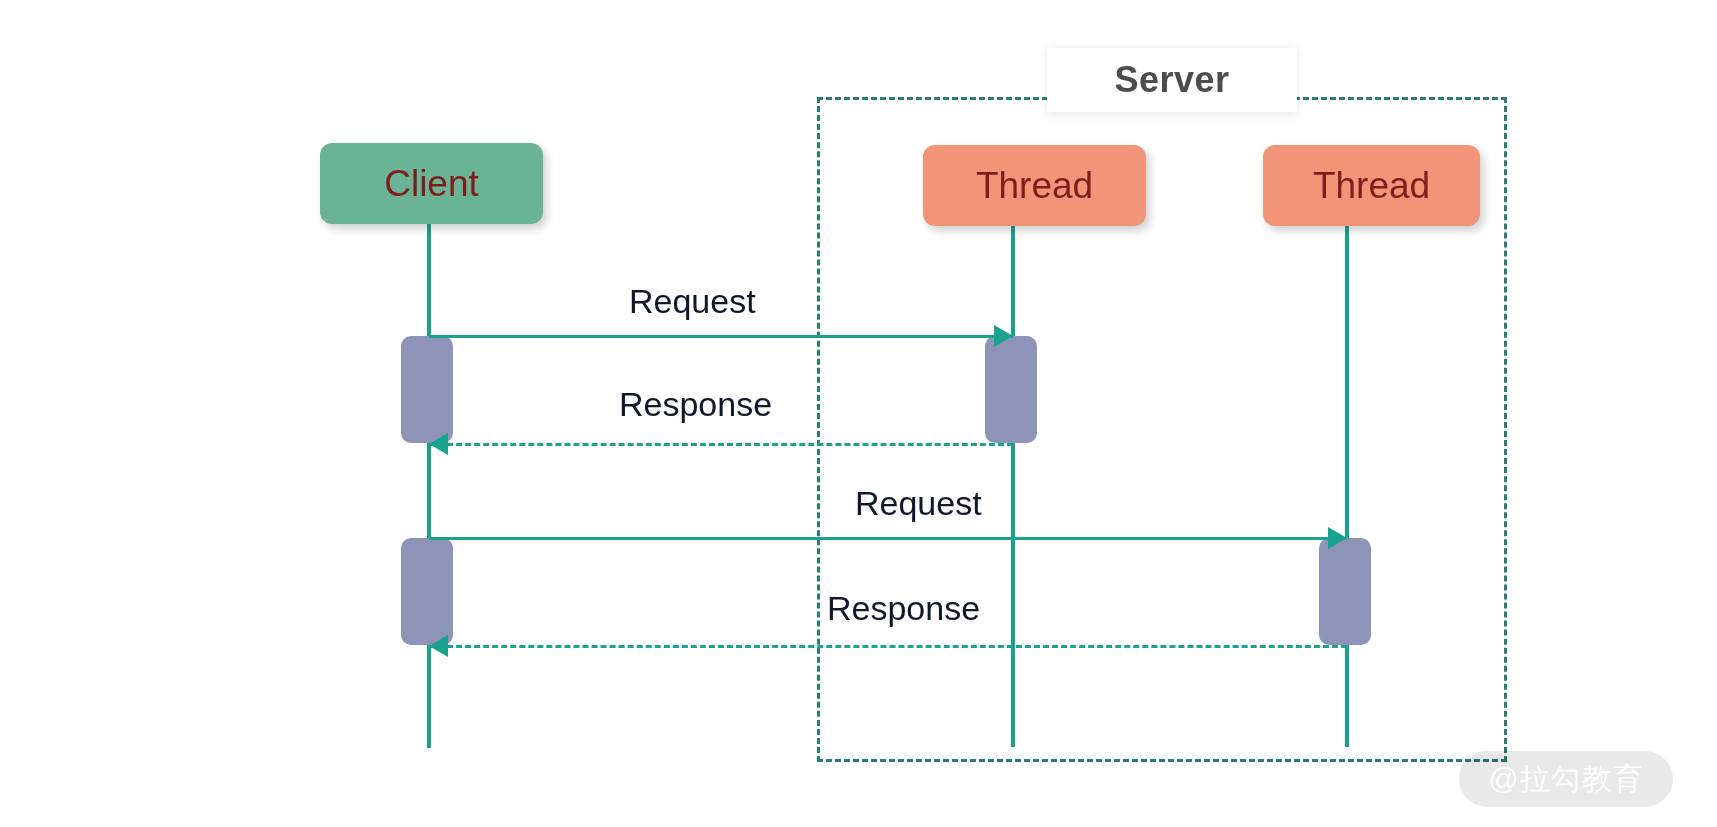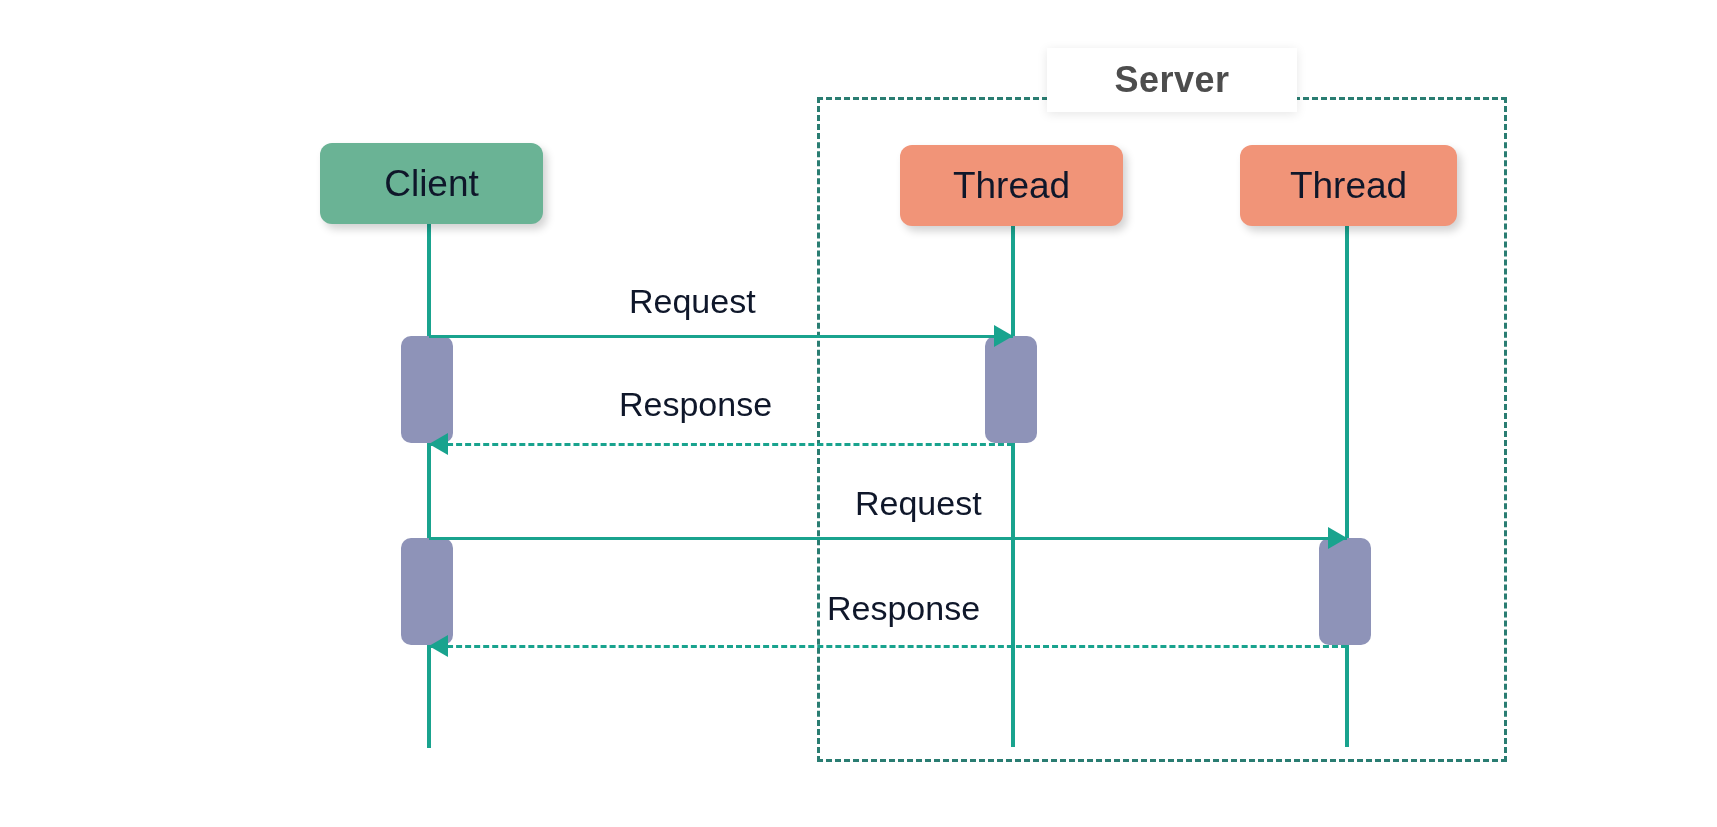--- a/index.html
+++ b/index.html
@@ -58,26 +58,26 @@
   
   .participant {
     position: absolute;
     border-radius: 12px;
     display: flex;
     align-items: center;
     justify-content: center;
     box-shadow: 4px 5px 9px rgba(0,0,0,0.18);
   }
   .participant .plabel {
-    color: #0f172a;
+    color: #7f1d1d;
     font-size: 37px;
     font-weight: normal;
   }
   .p-client { background: #6ab395; }
-  .p-thread { background: #f19478; }
+  .p-thread { background: #f19478; margin-left: 23px; }
 
   
   .activation {
     position: absolute;
     width: 52px;
     background: #8e93b8;
     border-radius: 10px;
   }
 
   
@@ -169,14 +169,17 @@
   </div>
 
   <div class="participant p-thread" style="left:900px; top:145px; width:223px; height:81px;">
     <span class="plabel">Thread</span>
   </div>
 
   <div class="participant p-thread" style="left:1240px; top:145px; width:217px; height:81px;">
     <span class="plabel">Thread</span>
   </div>
 
+  <div class="watermark">
+    <span class="watermark-text">@拉勾教育</span>
+  </div>
 
 </div>
 
 </body></html>

